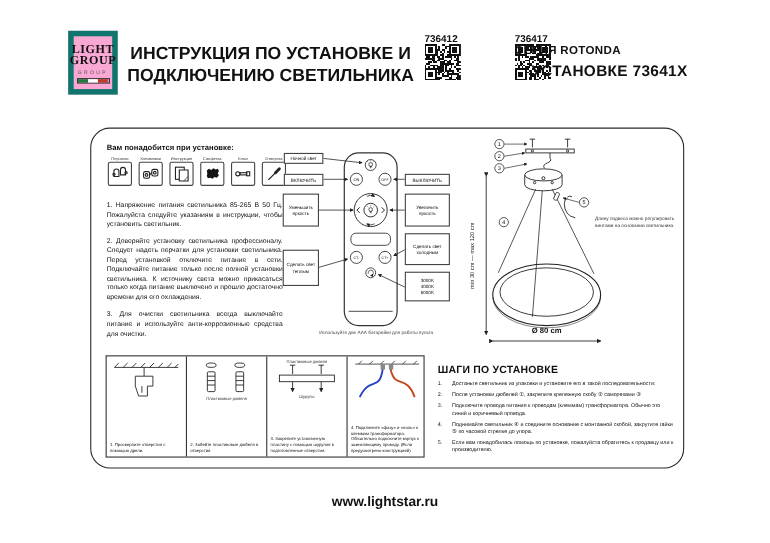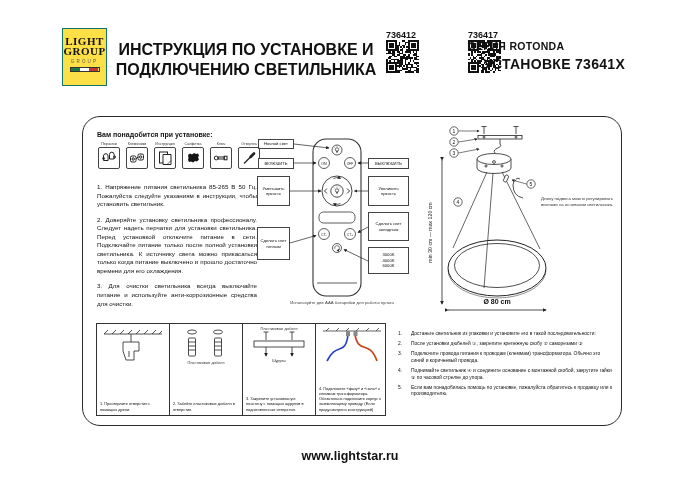--- a/index.html
+++ b/index.html
@@ -4,21 +4,21 @@
 <style>
   * { margin:0; padding:0; box-sizing:border-box; }
   html,body { background:#fff; }
   body { font-family:"Liberation Sans","DejaVu Sans",sans-serif; color:#111; }
   #page { position:relative; width:700px; height:494px; background:#fff; overflow:hidden; }
   .abs { position:absolute; }
   .pre { white-space:pre-line; }
   svg text { font-family:"Liberation Sans","DejaVu Sans",sans-serif; fill:#111; }
 
   
-  .logo { left:62px; top:28px; width:45px; height:58px; border:1px solid #0f766e; background:#fde047;
+  .logo { left:62px; top:28px; width:45px; height:58px; border:5px solid #0f766e; background:#f9a8d4;
           display:flex; flex-direction:column; align-items:center; justify-content:flex-start; padding-top:7px; }
   .logo-word { font-family:"Liberation Serif","DejaVu Serif",serif; font-weight:bold; font-size:11px; line-height:0.95; letter-spacing:0.5px; }
   .logo-group { font-size:4.5px; letter-spacing:2.2px; margin-top:2px; color:#555; }
   .flagbar { margin-top:3px; width:30px; height:5px; border:0.8px solid #333; display:flex; }
   .flagbar div { flex:1; }
   .doc-title { left:112px; top:40px; width:268px; text-align:center; font-weight:bold; font-size:16px; line-height:1.25; }
   .qr-label { font-weight:bold; font-size:9px; text-align:left; }
   .qr { width:33px; height:33px; }
   .series { left:468px; top:40px; width:172px; text-align:left; font-weight:bold; font-size:10.5px; letter-spacing:0.3px; }
   .articles { left:468px; top:56px; width:172px; text-align:center; font-weight:bold; font-size:14px; letter-spacing:0.3px; }
@@ -916,20 +916,21 @@
         <path d="M8,34 C18,14 26,30 29,8" stroke="#2743c8" stroke-width="1.7" fill="none"></path>
         <path d="M58,34 C50,12 40,28 36,8" stroke="#c4441c" stroke-width="1.7" fill="none"></path>
         <rect x="27" y="4" width="4" height="5" fill="#888"></rect>
         <rect x="34.5" y="4" width="4" height="5" fill="#888"></rect>
       </svg>
       <div class="panel-caption">4. Подключите «фазу» и «ноль» к клеммам трансформатора. Обязательно подключите корпус к заземляющему проводу. (Если предусмотрено конструкцией)</div>
     </div>
   </div>
 
   <div class="abs steps">
+    <div class="steps-title">ШАГИ ПО УСТАНОВКЕ</div>
     <div class="step">
       <span class="step-num">1.</span>
       <span class="step-text">Достаньте светильник из упаковки и установите его в такой последовательности:</span>
     </div>
     <div class="step">
       <span class="step-num">2.</span>
       <span class="step-text">После установки дюбелей ①, закрепите крепежную скобу ② саморезами ③</span>
     </div>
     <div class="step">
       <span class="step-num">3.</span>

